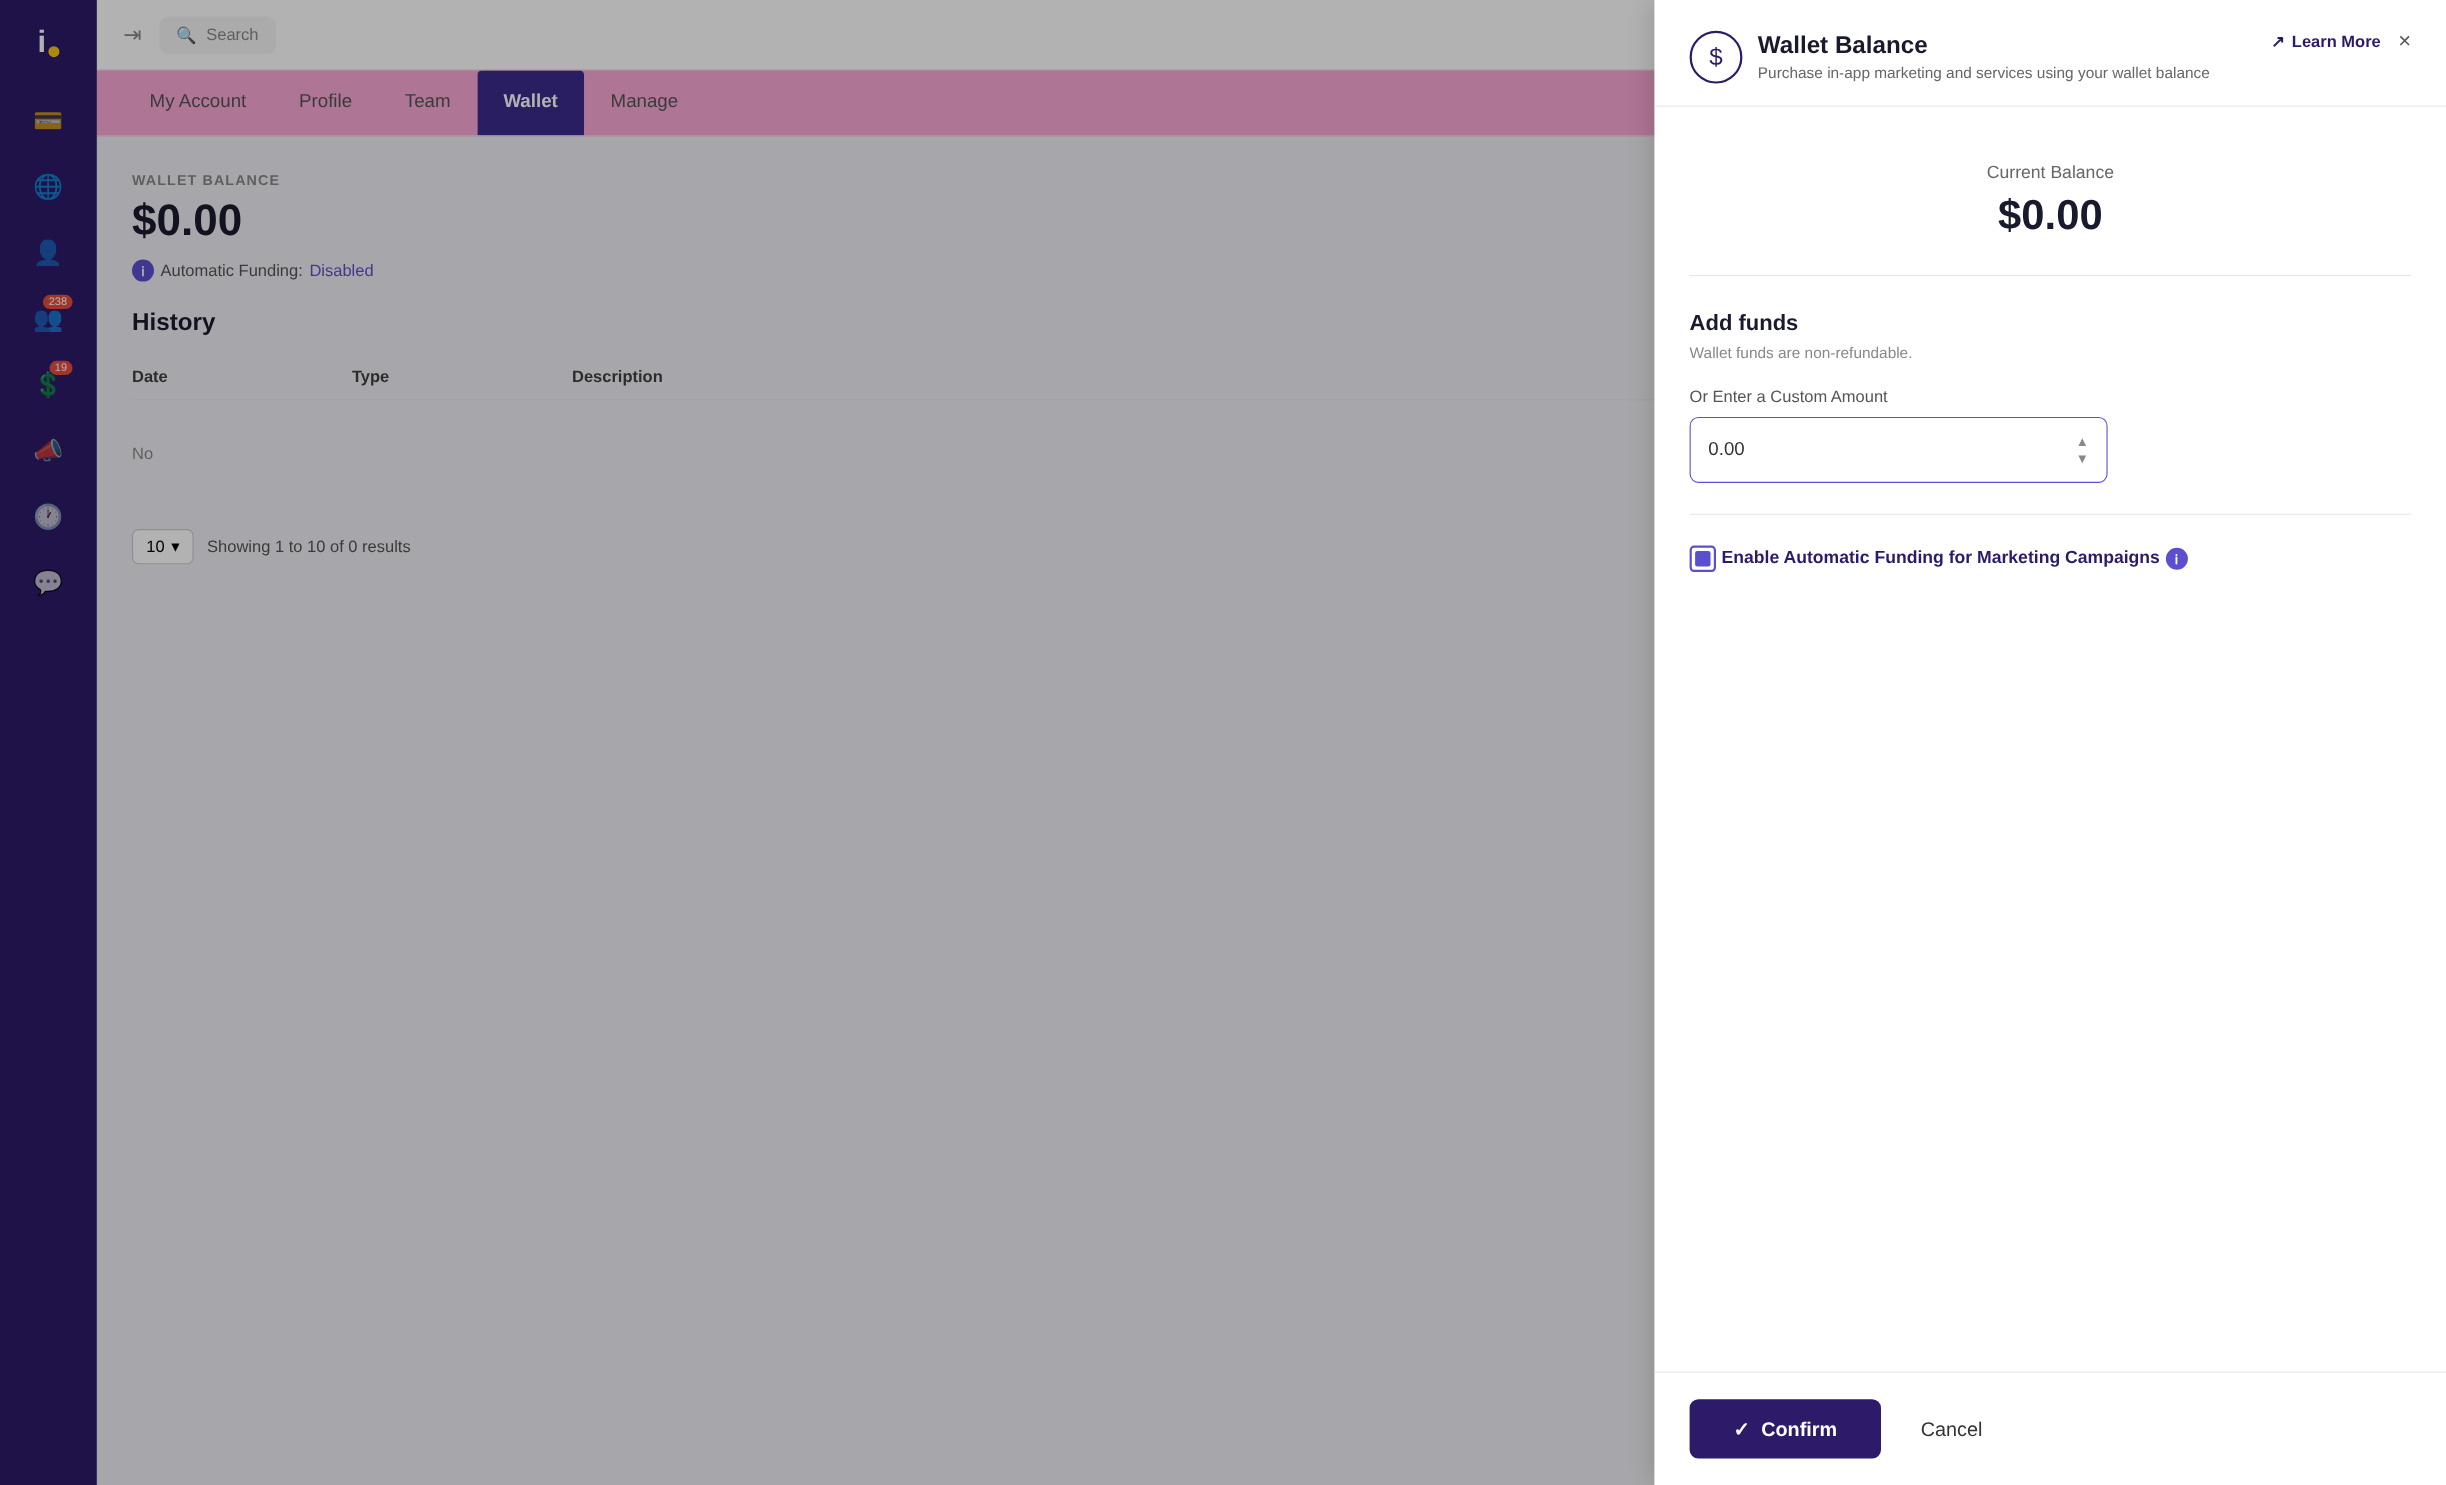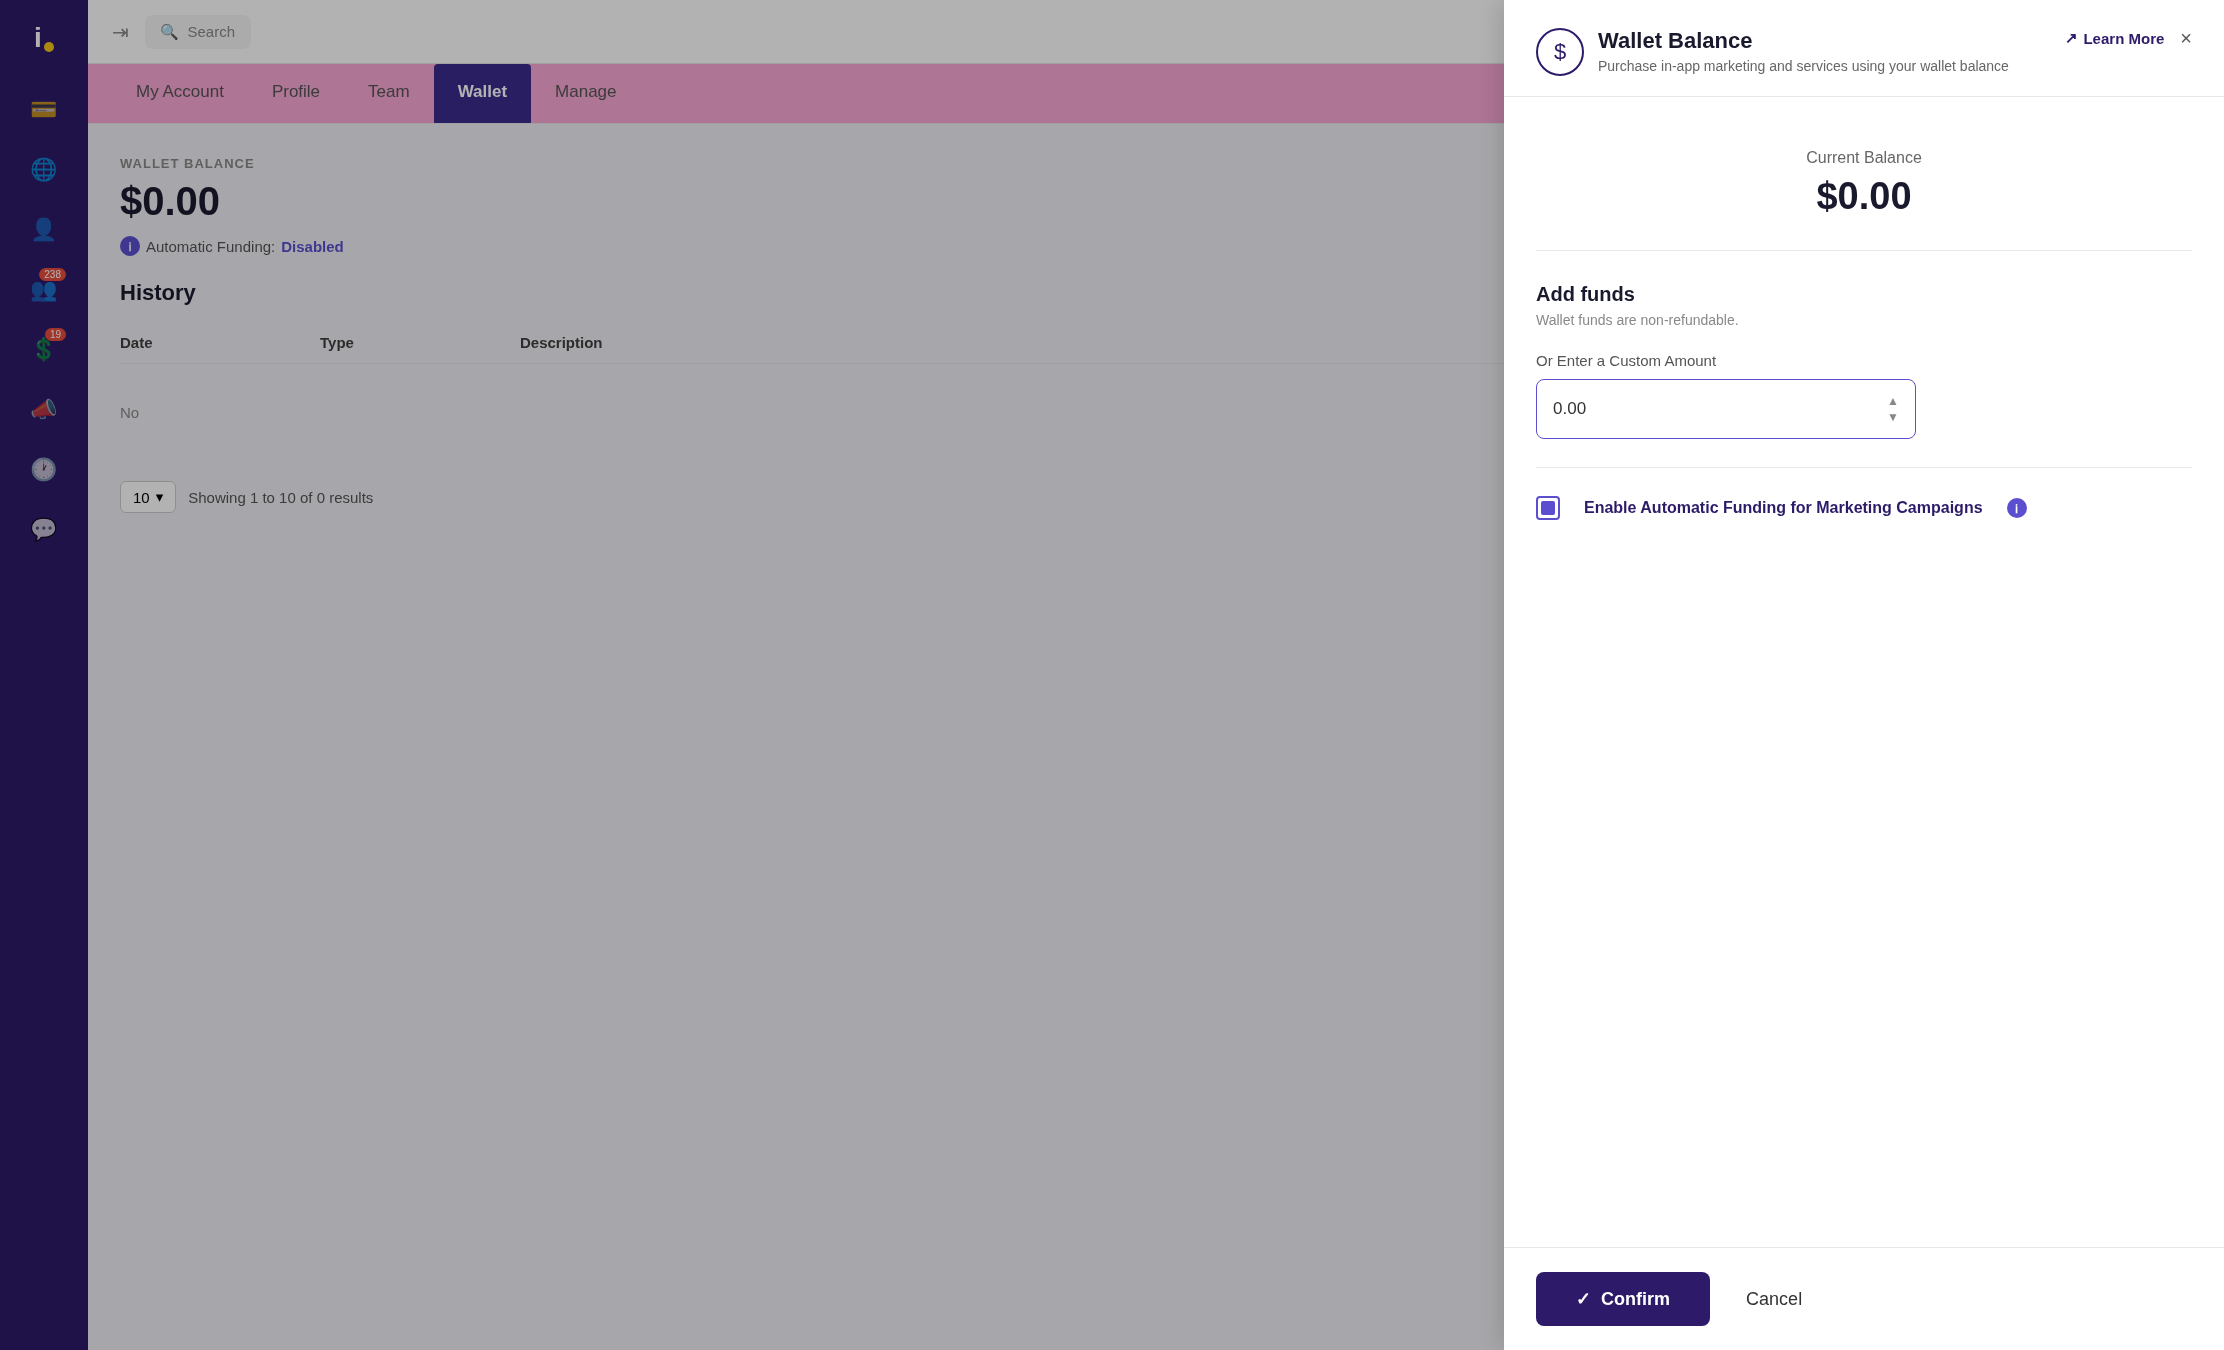--- a/index.html
+++ b/index.html
@@ -383,21 +383,21 @@
       gap: 2px;
       color: #888;
       font-size: 12px;
     }
 
     .divider { border: none; border-top: 1px solid #e8e8e8; margin: 28px 0; }
 
     .auto-funding-row {
       display: flex;
       align-items: center;
-      gap: 24px;
+      gap: 5px;
     }
     .checkbox-auto {
       width: 24px;
       height: 24px;
       border: 2.5px solid #5b4fcf;
       border-radius: 4px;
       background: white;
       display: flex;
       align-items: center;
       justify-content: center;
@@ -518,21 +518,21 @@
   </div>
 
   <div class="page-content">
     <div class="balance-row">
       <div>
         <div class="section-label">WALLET BALANCE</div>
         <div class="balance-amount">$0.00</div>
         <div class="auto-funding">
           <span class="info-circle">ℹ</span>
           <span>Automatic Funding:</span>
-          <span class="status-disabled" style="color:#5b4fcf;font-weight:700;">Disabled</span>
+          <span class="status-disabled" style="color:#5b4fcf;font-weight:400;">Disabled</span>
         </div>
       </div>
       <button class="add-btn">Add R</button>
     </div>
 
     <div class="history-section">
       <div class="history-title">History</div>
       <div class="table-header">
         <span>Date</span>
         <span>Type</span>

